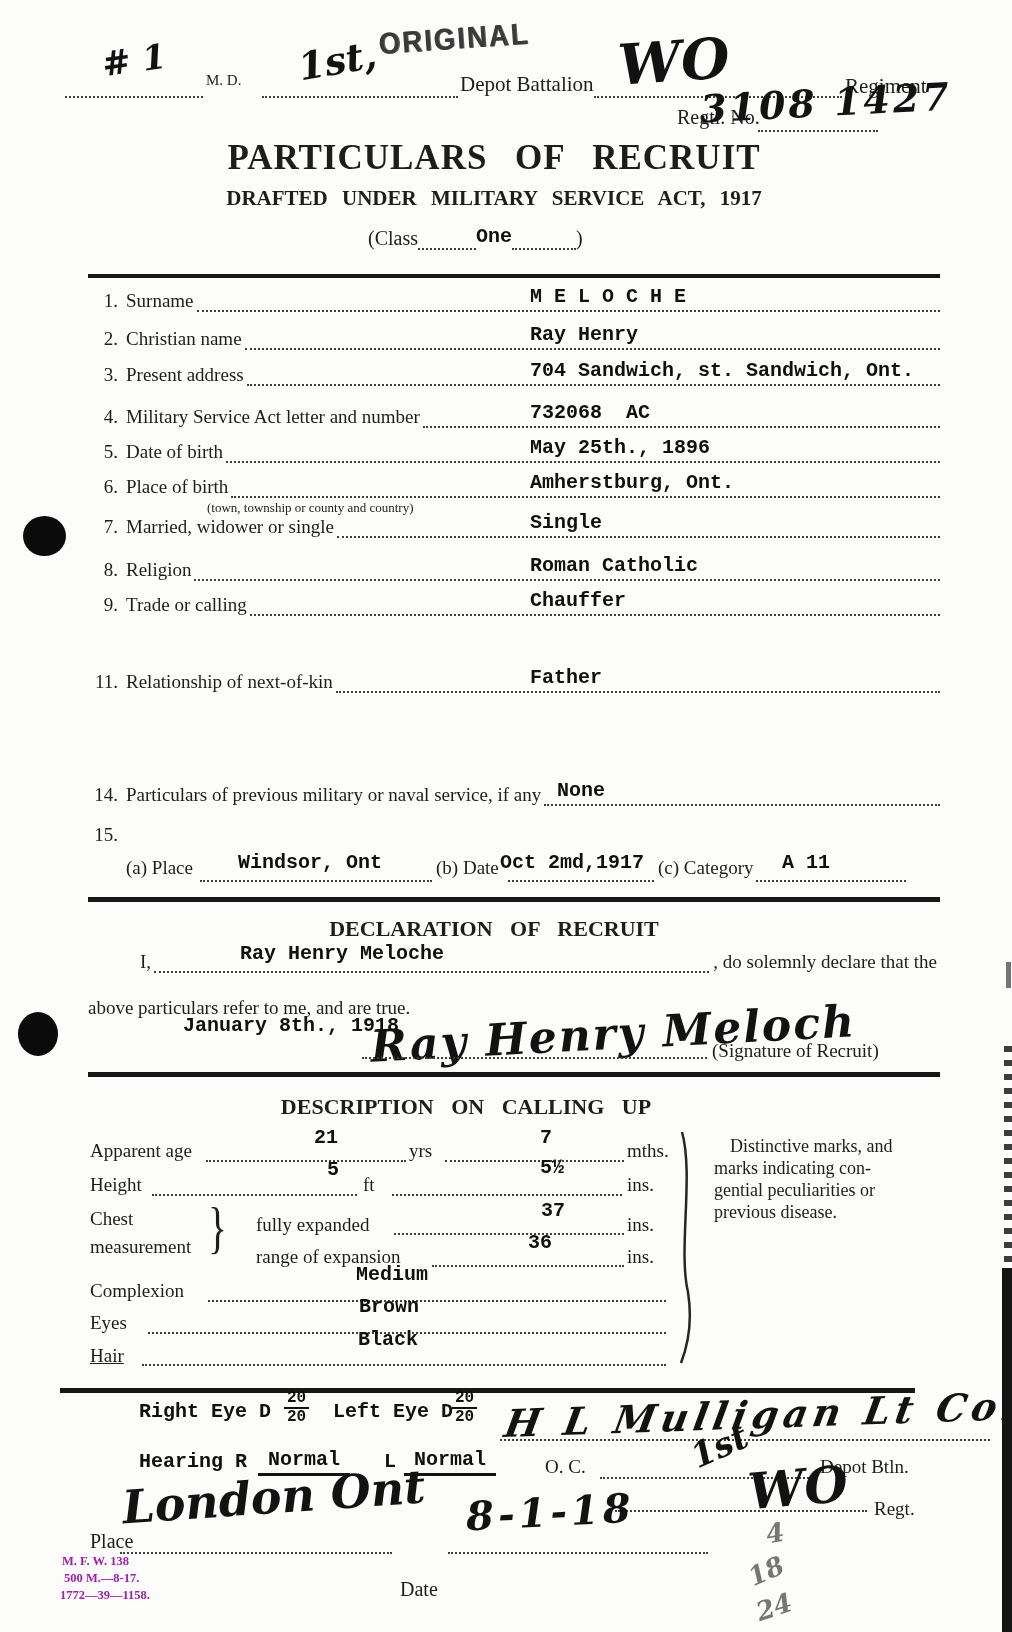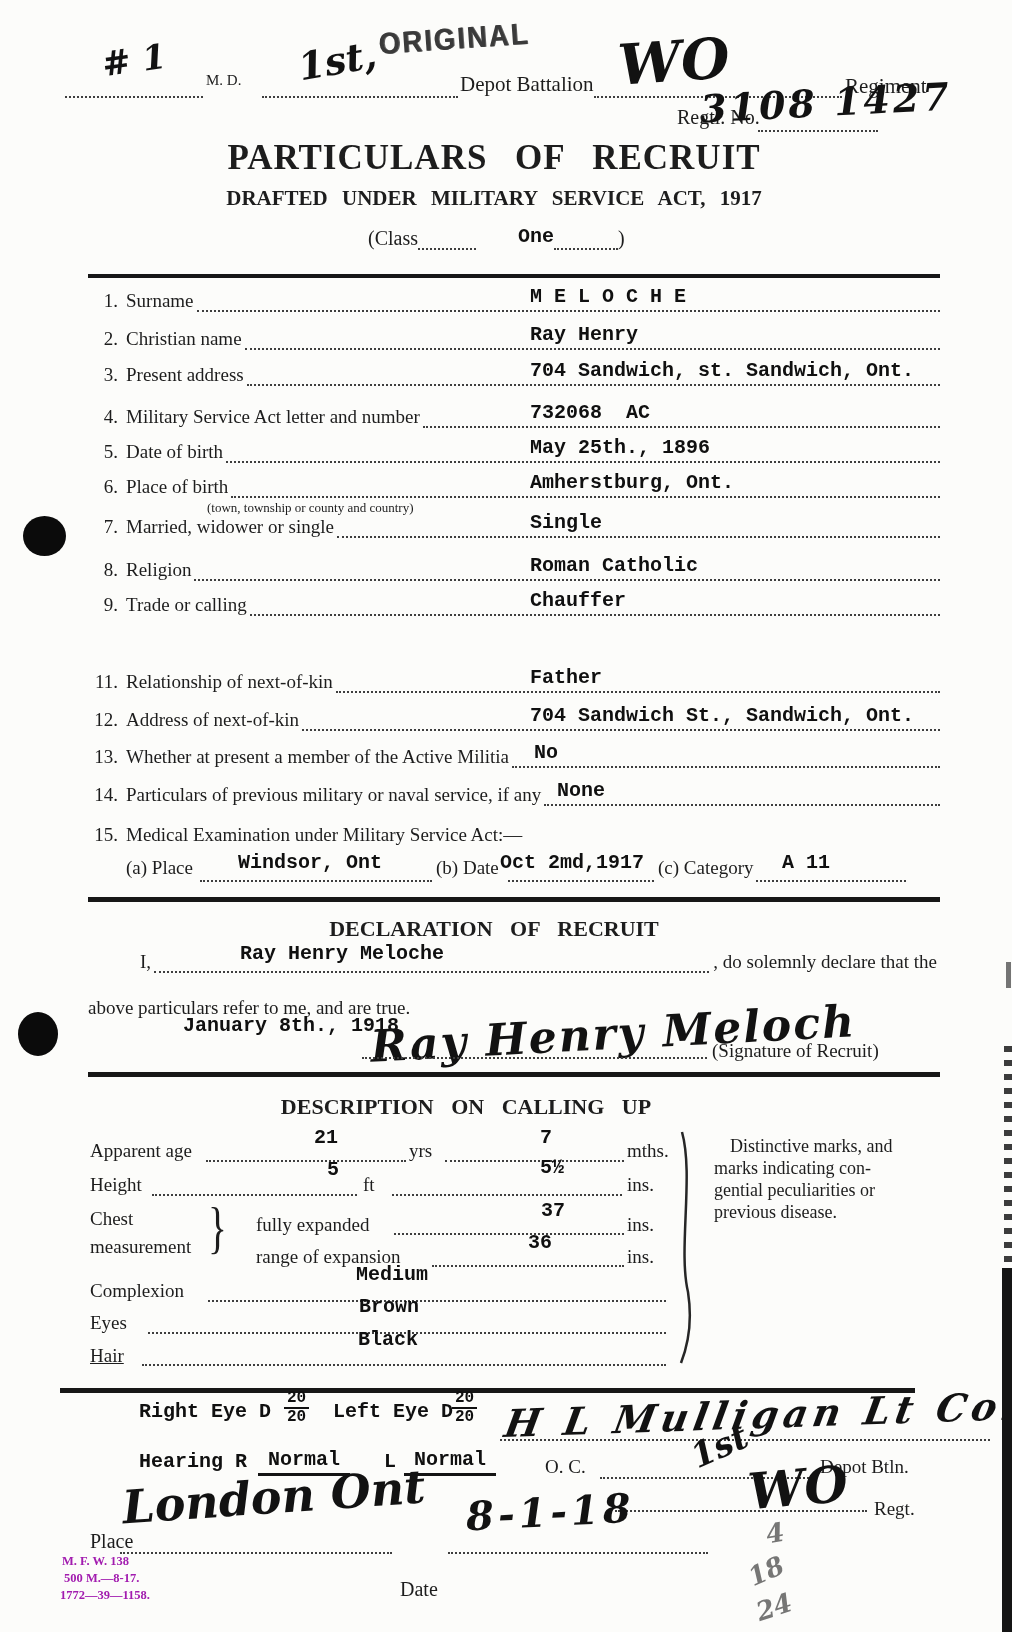--- a/index.html
+++ b/index.html
@@ -50,21 +50,21 @@
   <span class="s lbl" style="left:845px;top:74px;font-size:21px;">Regiment</span>
   <span class="s lbl" style="left:677px;top:106px;font-size:20px;">Regtl. No.</span>
   <div class="dot" style="left:758px;top:128px;width:120px;"></div>
   <span class="s hand" style="left:700px;top:80px;font-size:38px;letter-spacing:3px;transform:rotate(-3deg);">3108 1427</span>
 
   <div class="s center" style="top:138px;font-size:35px;font-weight:700;letter-spacing:1px;word-spacing:18px;transform:translateX(-12px);">PARTICULARS OF RECRUIT</div>
   <div class="s center" style="top:186px;font-size:21px;font-weight:700;word-spacing:9px;transform:translateX(-12px);">DRAFTED UNDER MILITARY SERVICE ACT, 1917</div>
   <div class="s" style="left:368px;top:220px;display:flex;align-items:flex-end;height:30px;">
     <span class="lbl" style="font-size:20px;">(Class</span>
     <div style="width:58px;border-bottom:2px dotted #3e3e3e;height:3px;"></div>
-    <span class="typed" style="position:relative;top:-2px;margin-left:42px;">One</span>
+    <span class="typed" style="position:relative;top:-2px;">One</span>
     <div style="width:64px;border-bottom:2px dotted #3e3e3e;height:3px;"></div>
     <span class="lbl" style="font-size:20px;">)</span>
   </div>
 
   <div class="rule" style="left:88px;top:274px;width:852px;height:4px;"></div>
 
   <div class="frow" style="top:278px;">
     <span class="fnum">1.</span>
     <span class="flabel">Surname</span>
     <span class="fdots"></span>
@@ -118,41 +118,28 @@
     <span class="flabel">Trade or calling</span>
     <span class="fdots"></span>
     <span class="fvalue">Chauffer</span>
   </div>
   <div class="frow" style="top:659px;">
     <span class="fnum">11.</span>
     <span class="flabel">Relationship of next-of-kin</span>
     <span class="fdots"></span>
     <span class="fvalue">Father</span>
   </div>
-  <div class="frow" style="top:697px;">
-    <span class="fnum">12.</span>
-    <span class="flabel">Address of next-of-kin</span>
-    <span class="fdots"></span>
-    <span class="fvalue">704 Sandwich St., Sandwich, Ont.</span>
-  </div>
-  <div class="frow" style="top:734px;">
-    <span class="fnum">13.</span>
-    <span class="flabel">Whether at present a member of the Active Militia</span>
-    <span class="fdots"></span>
-    <span class="fvalue" style="left:442px;">No</span>
-  </div>
   <div class="frow" style="top:772px;">
     <span class="fnum">14.</span>
     <span class="flabel">Particulars of previous military or naval service, if any</span>
     <span class="fdots"></span>
     <span class="fvalue" style="left:465px;">None</span>
   </div>
   <div class="frow" style="top:812px;">
     <span class="fnum">15.</span>
-    <span class="flabel">Medical Examination under Military Service Act:—</span>
   </div>
 
   <span class="s lbl" style="left:126px;top:857px;">(a) Place</span>
   <div class="dot" style="left:200px;top:878px;width:232px;"></div>
   <span class="s typed" style="left:238px;top:851px;">Windsor, Ont</span>
   <span class="s lbl" style="left:436px;top:857px;">(b) Date</span>
   <div class="dot" style="left:508px;top:878px;width:146px;"></div>
   <span class="s typed" style="left:500px;top:851px;">Oct 2md,1917</span>
   <span class="s lbl" style="left:658px;top:857px;">(c) Category</span>
   <div class="dot" style="left:756px;top:878px;width:150px;"></div>

